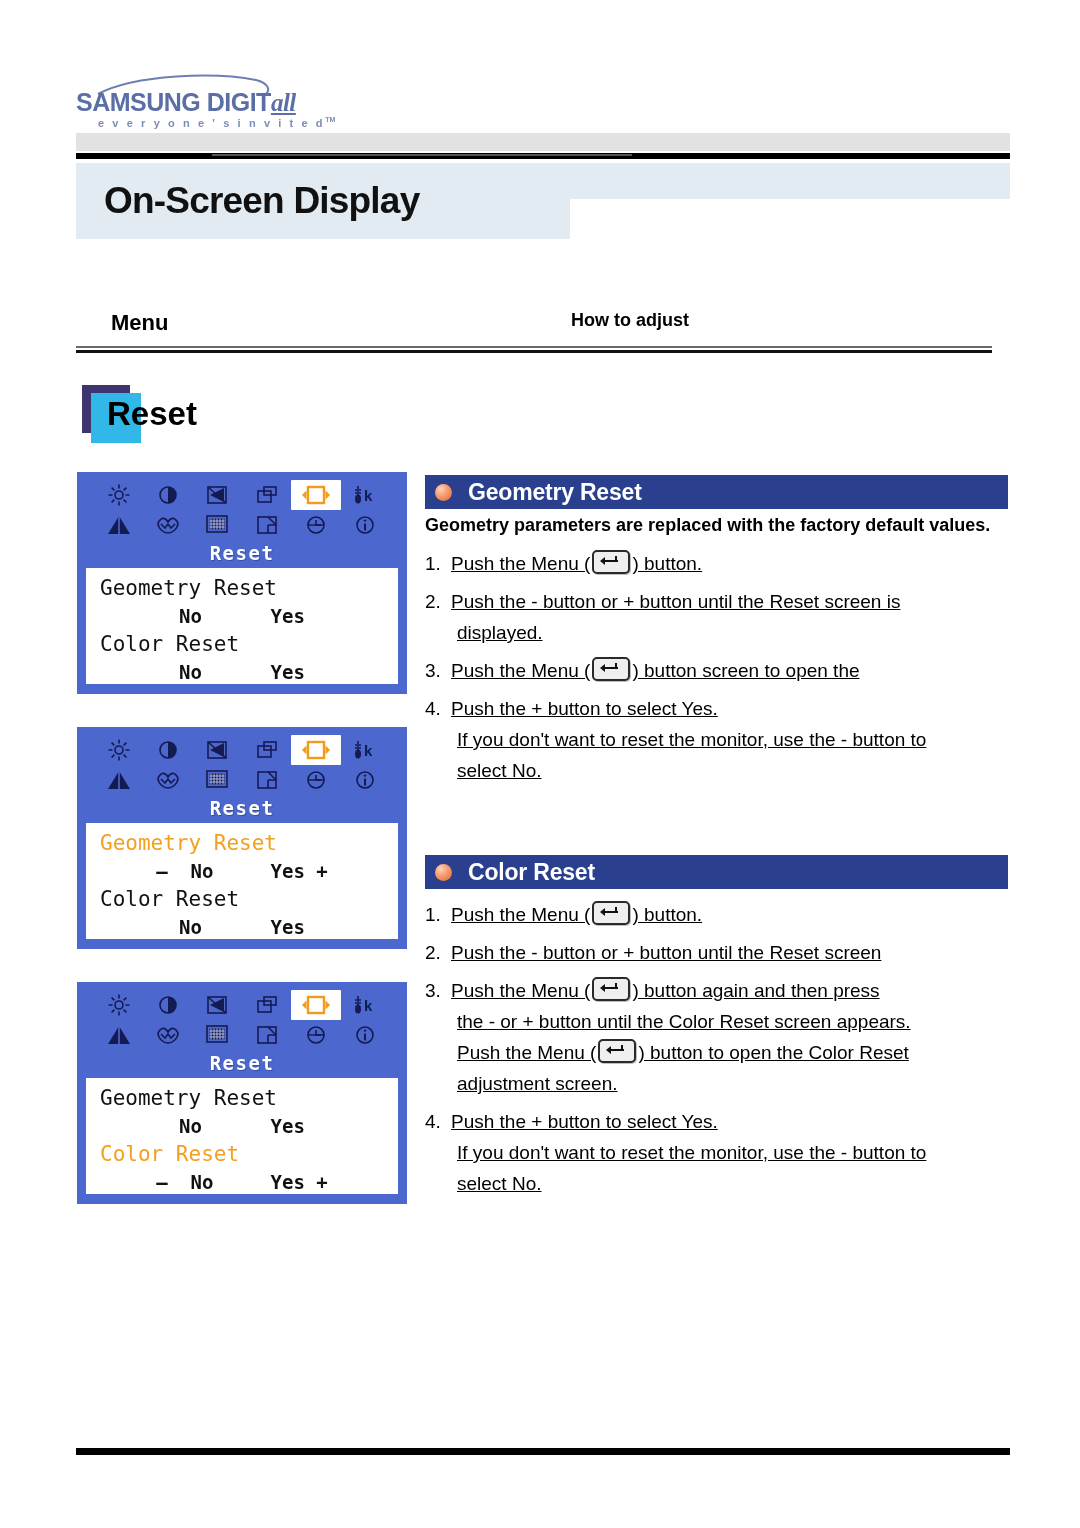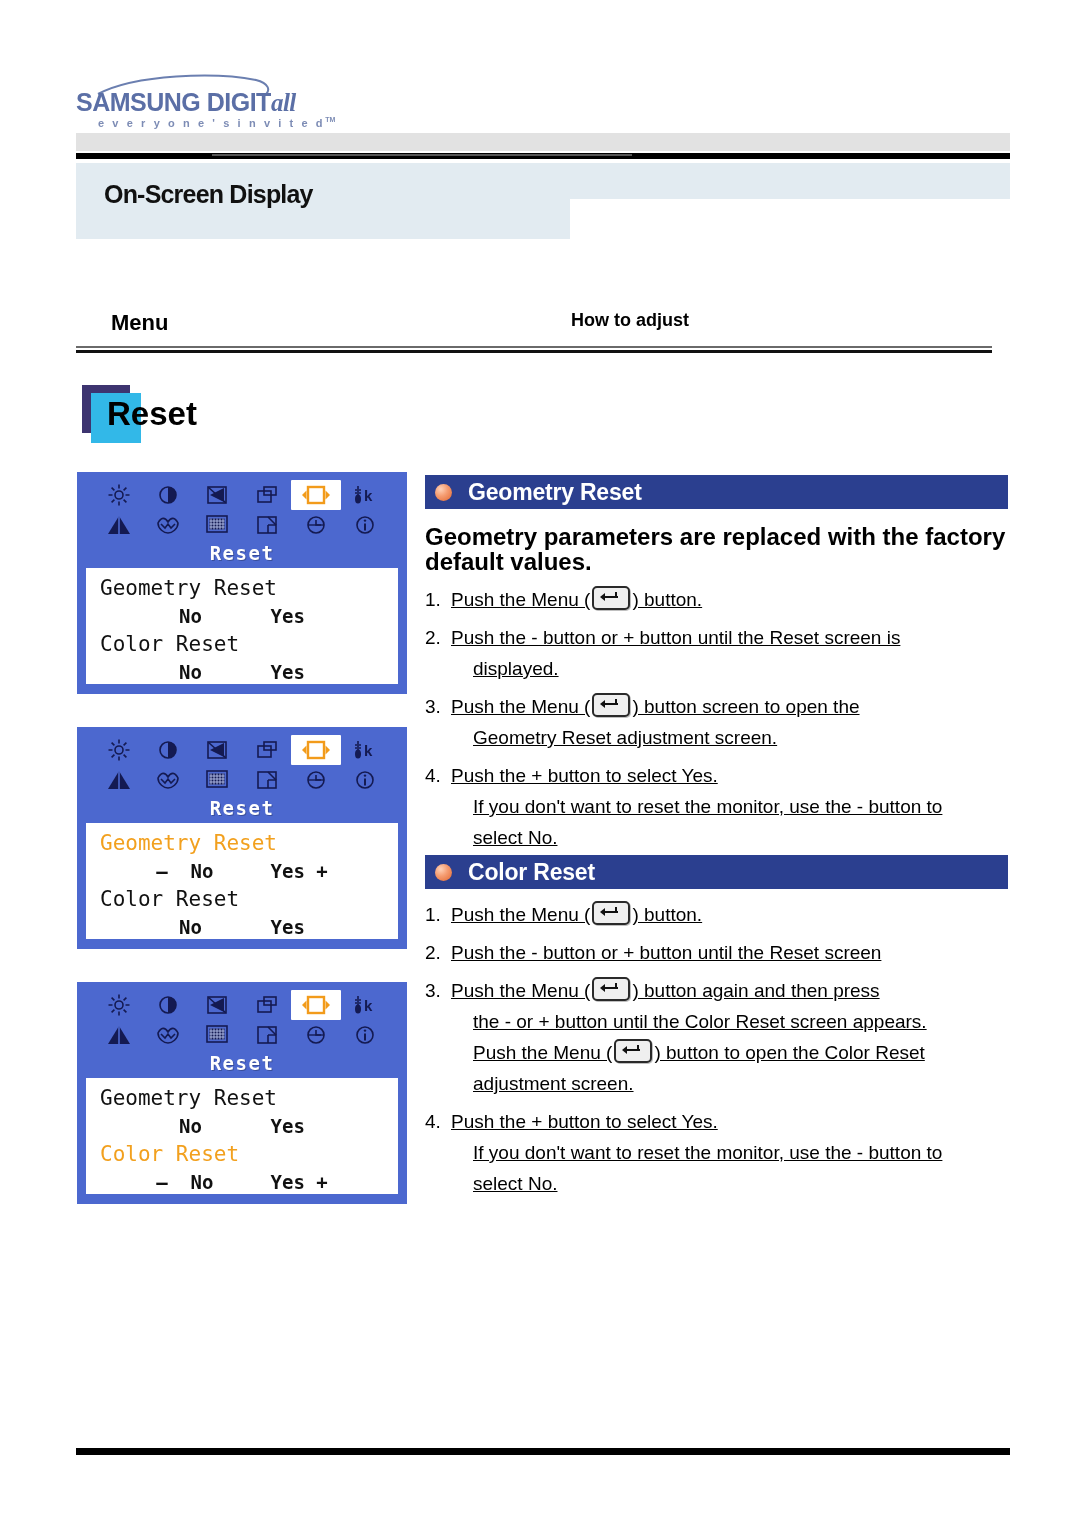--- a/index.html
+++ b/index.html
@@ -38,20 +38,21 @@
     font-size: 25px;
     font-weight: bold;
     letter-spacing: -0.5px;
     color: #5b6fa6;
     white-space: nowrap;
   }
   .logo-word .ital {
     font-family: "Liberation Serif", serif;
     font-style: italic;
     font-weight: bold;
+    text-decoration: underline;
   }
   .logo-tag {
     position: absolute;
     left: 22px;
     top: 44px;
     font-size: 11px;
     font-weight: bold;
     letter-spacing: 2.6px;
     color: #7d8cb5;
     white-space: nowrap;
@@ -85,21 +86,21 @@
   }
   .title-band-tab {
     position: absolute;
     left: 76px; top: 199px;
     width: 494px; height: 40px;
     background: #e2ebf1;
   }
   .page-title {
     position: absolute;
     left: 104px; top: 180px;
-    font-size: 25px;
+    font-size: 37px;
     font-weight: bold;
     letter-spacing: -0.8px;
     color: #111;
     white-space: nowrap;
   }
 
   
   .col-menu {
     position: absolute;
     left: 111px; top: 310px;
@@ -217,37 +218,37 @@
     flex: 0 0 auto;
     margin-right: 16px;
   }
   .sec-title {
     color: #ffffff;
     font-size: 23px;
     font-weight: bold;
     letter-spacing: -0.2px;
   }
   .sec-desc {
-    font-size: 24px;
+    font-size: 18px;
     font-weight: bold;
     line-height: 25px;
-    margin-top: 15px;
+    margin-top: 4px;
     color: #000;
   }
   .steps { margin-top: 10px; }
   .step {
     display: flex;
     font-size: 19px;
     line-height: 31px;
     margin-bottom: 7px;
   }
   .step-num { width: 26px; flex: 0 0 auto; }
   .step-body { flex: 1 1 auto; text-decoration: underline; }
   .step-sub { display: block; }
-  .step-sub.ind { padding-left: 6px; margin-left: 16px; }
+  .step-sub.ind { padding-left: 6px; }
 
   .menu-icon {
     display: inline-block;
     width: 34px; height: 20px;
     border: 2px solid #2a2a2a;
     border-radius: 5px;
     background: #efefef;
     vertical-align: -4px;
     position: relative;
     margin: 0 2px;
@@ -616,21 +617,21 @@
     <div class="step">
       <span class="step-num">2.</span>
       <span class="step-body">
           <span class="step-sub">Push the - button or + button until the Reset screen is</span>
           <span class="step-sub ind">displayed.</span>
         </span>
     </div>
 
     <div class="step">
       <span class="step-num">3.</span>
-      <span class="step-body"><span>Push the Menu (</span><span class="menu-icon"><span class="menu-arrow"></span></span><span>) button screen to open the</span><span class="step-sub ind">Geometry Reset adjustment screen.</span></span>
+      <span class="step-body"><span>Push the Menu (</span><span class="menu-icon"><span class="menu-arrow"></span></span><span>) button screen to open the</span></span>
     </div>
 
     <div class="step">
       <span class="step-num">4.</span>
       <span class="step-body">
           <span class="step-sub">Push the + button to select Yes.</span>
           <span class="step-sub ind">If you don't want to reset the monitor, use the - button to</span>
           <span class="step-sub ind">select No.</span>
         </span>
     </div>

